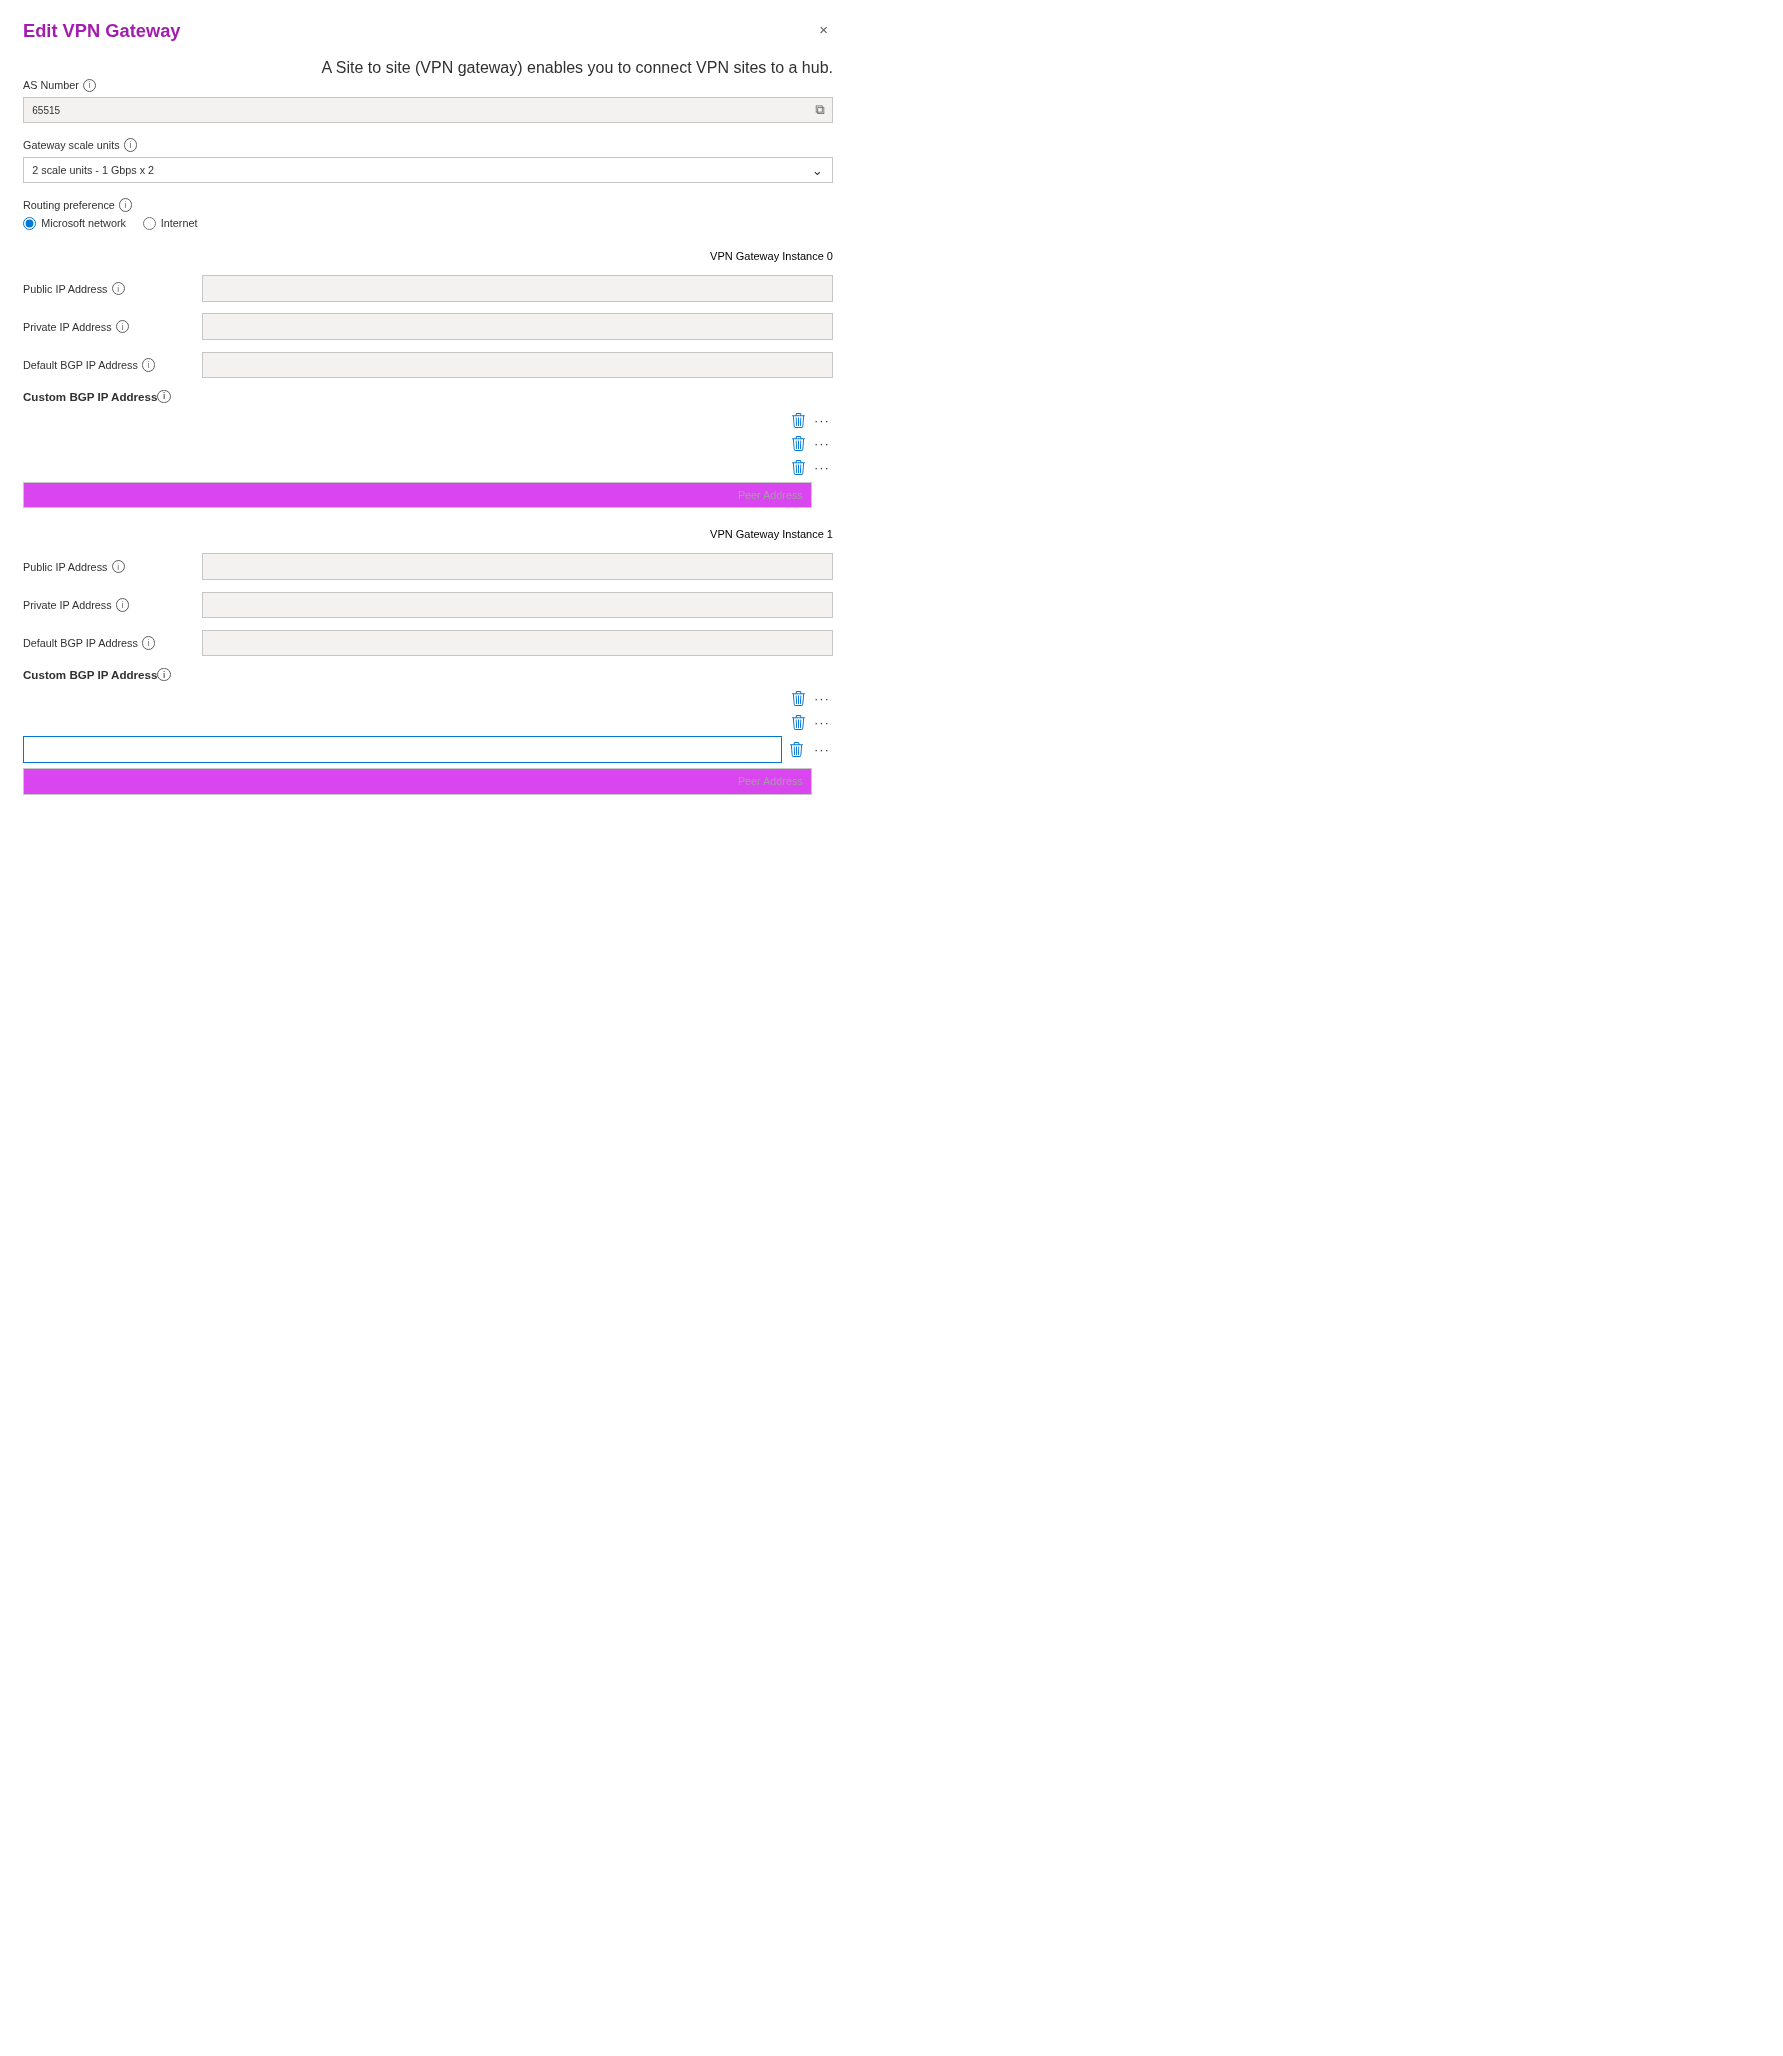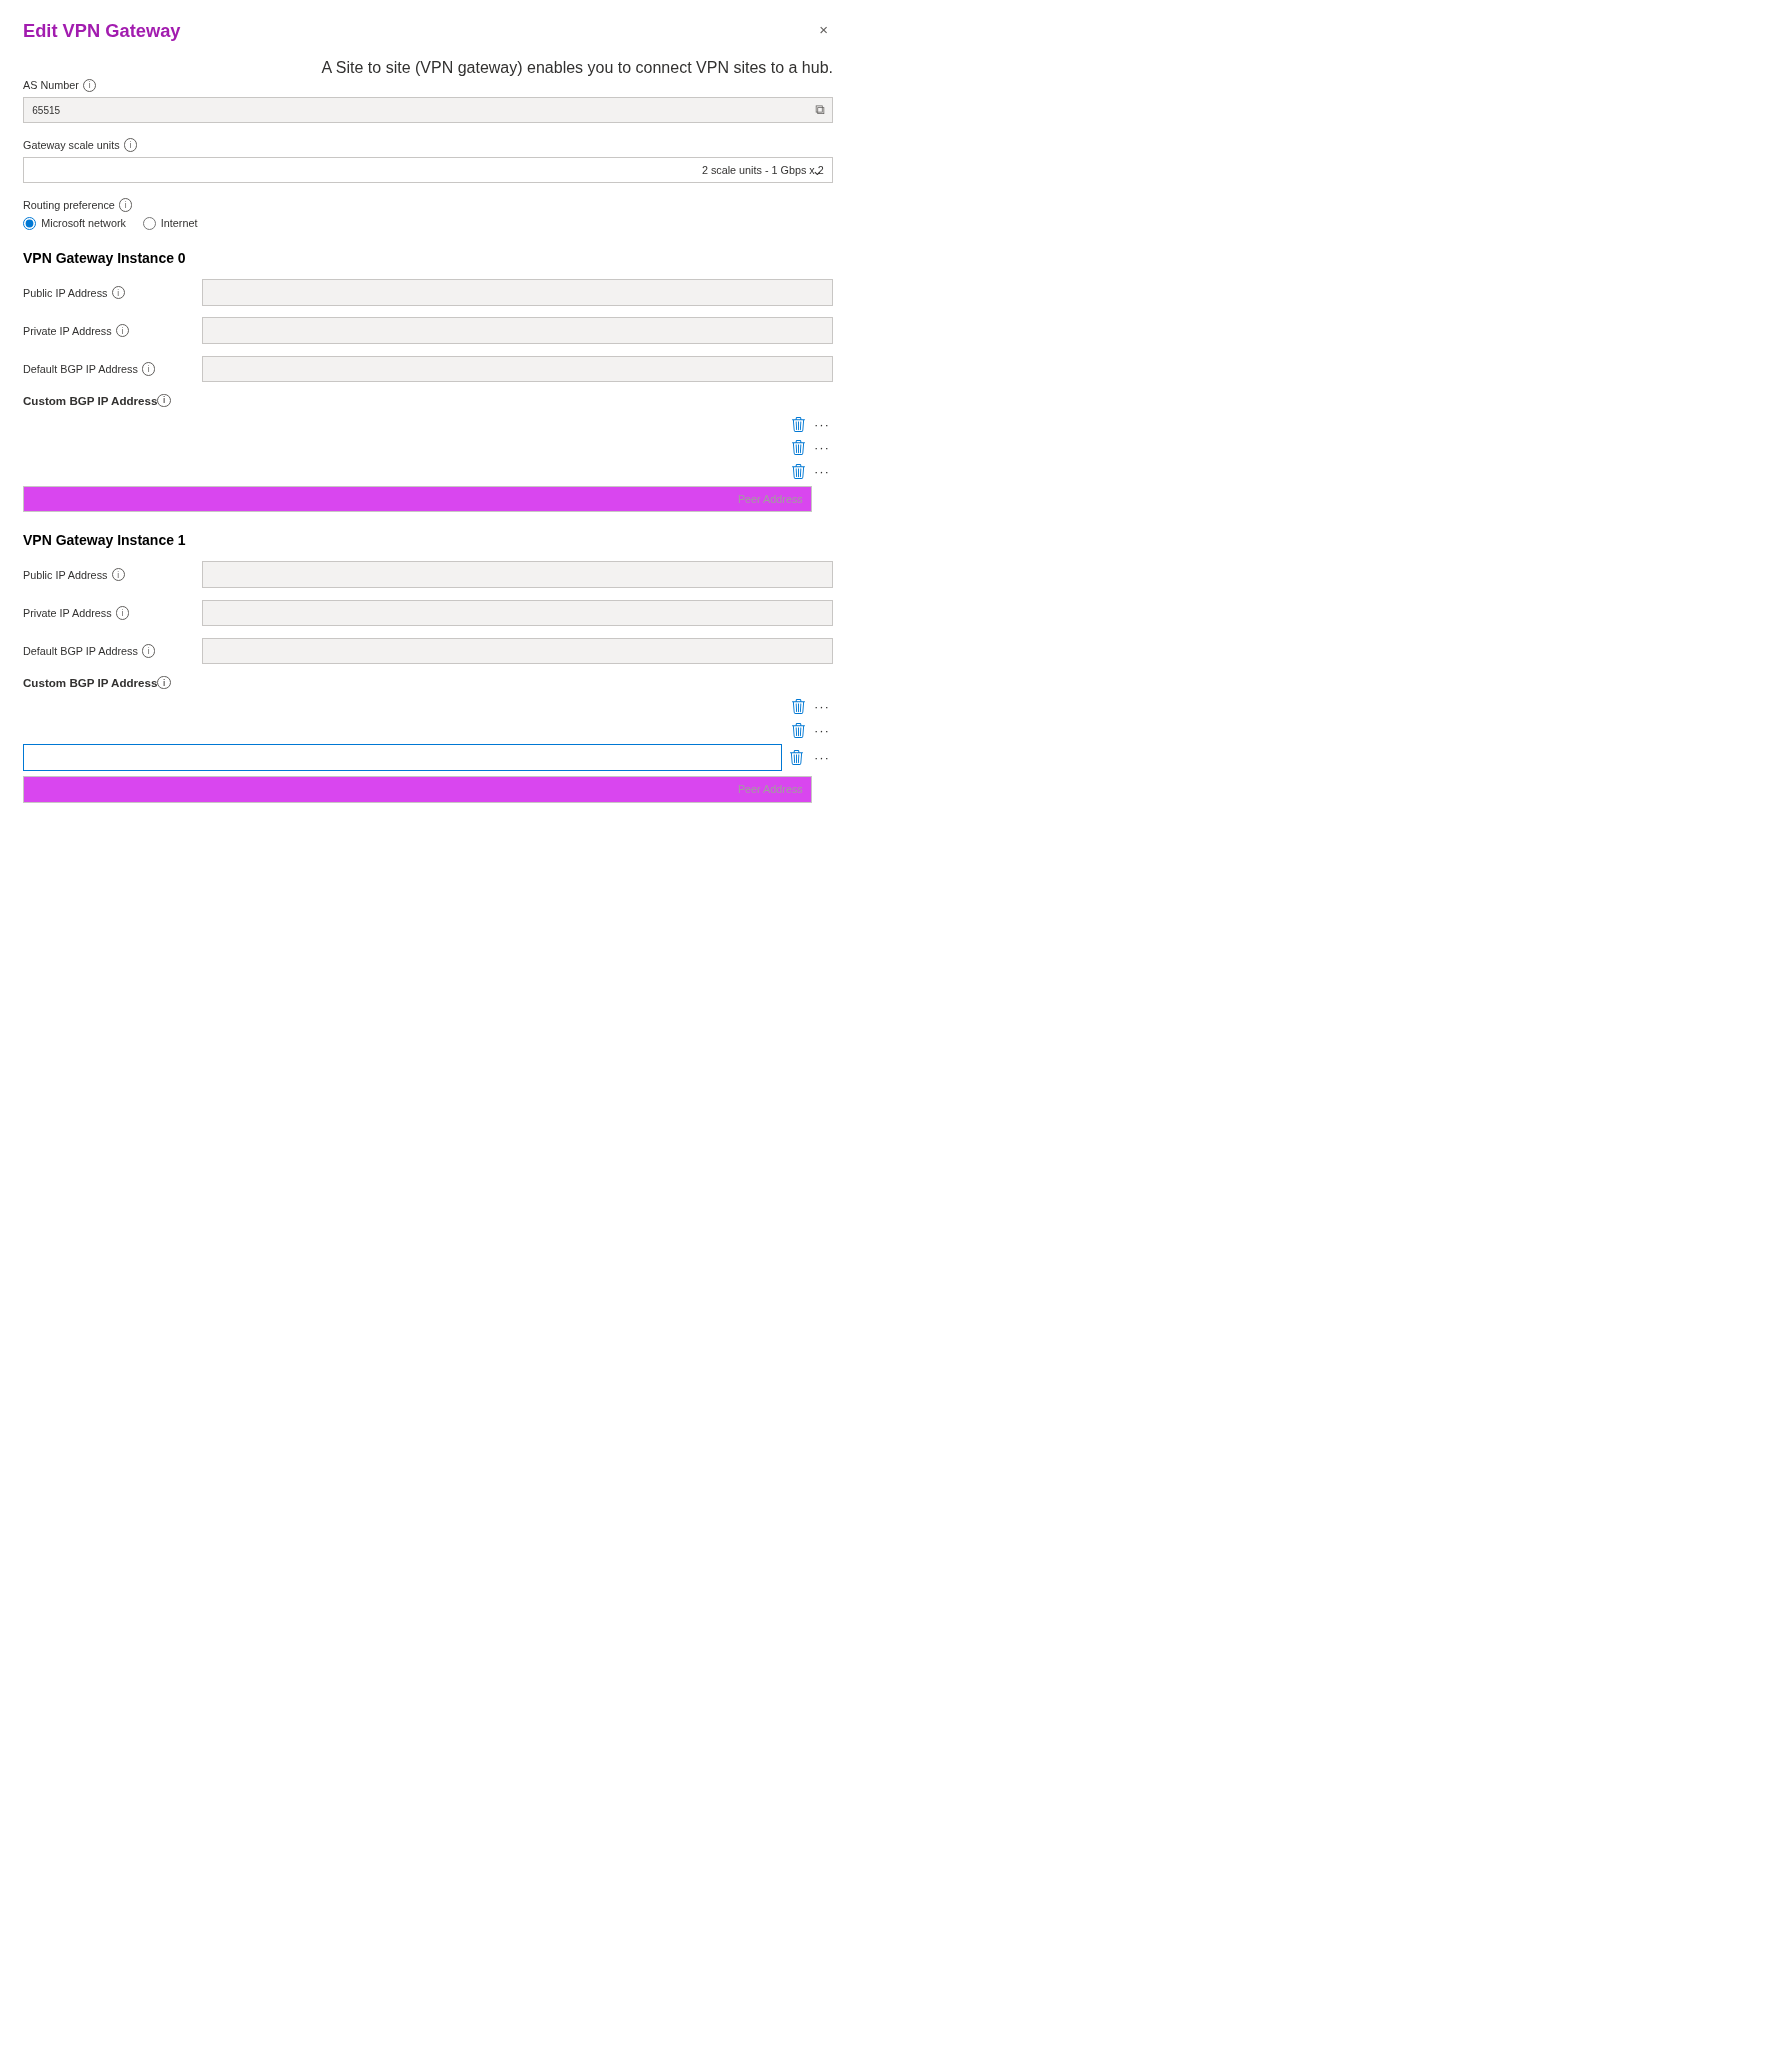--- a/index.html
+++ b/index.html
@@ -118,21 +118,20 @@
       width: 100%;
       height: 26.6px;
       border: 0.8px solid #c8c6c4;
       background: #fff;
       padding: 0 8.3px;
       font-size: 10.8px;
       color: #323130;
       appearance: none;
       cursor: pointer;
       outline: none;
-      text-align: right;
     }
 
     .select-wrapper {
       position: relative;
     }
 
     .select-wrapper::after {
       content: '⌄';
       position: absolute;
       right: 10px;
@@ -158,24 +157,25 @@
       cursor: pointer;
     }
 
     .radio-input {
       width: 13.3px;
       height: 13.3px;
       accent-color: #0078d4;
     }
 
     .section-heading {
-      font-size: 14px;
-      font-weight: 700;
+      font-size: 11px;
+      font-weight: 400;
       color: #000;
       margin: 20px 0 13.3px 0;
+      text-align: right;
     }
 
     .inline-field-row {
       display: flex;
       align-items: center;
       margin-bottom: 11.6px;
       gap: 13.3px;
     }
 
     .inline-label {

